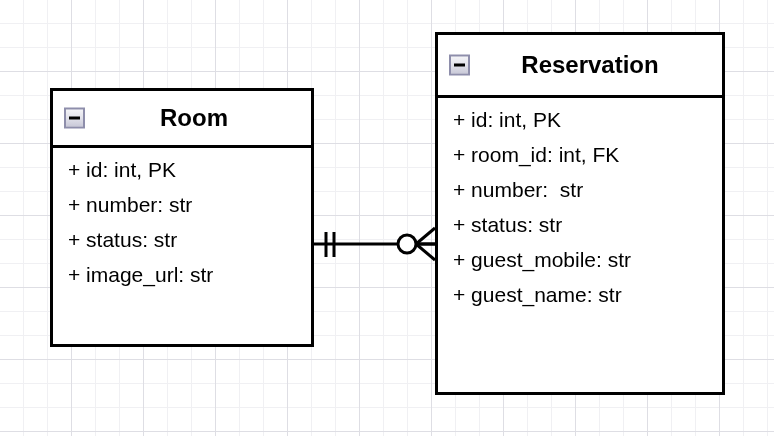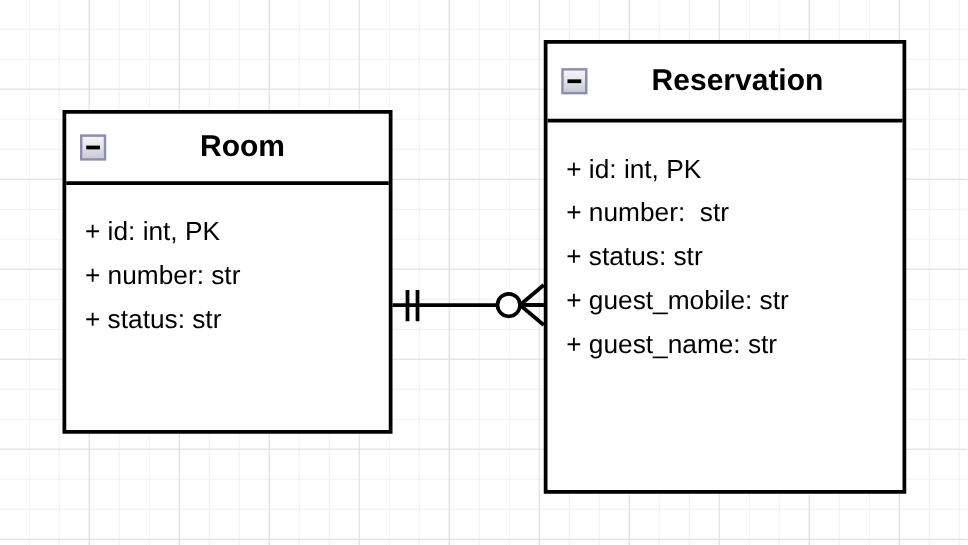--- a/index.html
+++ b/index.html
@@ -77,21 +77,21 @@
   }
   .collapse-icon .bar {
     display: block;
     width: 11px;
     height: 3px;
     background: #000000;
   }
 
   .entity-body {
     flex: 1 1 auto;
-    padding-top: 20px;
+    padding-top: 4px;
     padding-left: 15px;
     box-sizing: border-box;
     overflow: hidden;
   }
 
   .attr {
     font-size: 21px;
     line-height: 35px;
     color: #000000;
     white-space: pre;
@@ -117,32 +117,34 @@
     <div class="entity-header" style="height: 57px; padding-left: 24px;">
       <span class="collapse-icon">
         <span class="bar"></span>
       </span>
       <span class="entity-title">Room</span>
     </div>
     <div class="entity-body">
       <div class="attr">+ id: int, PK</div>
       <div class="attr">+ number: str</div>
       <div class="attr">+ status: str</div>
+      <div class="attr">+ image_url: str</div>
     </div>
   </div>
 
   <div class="entity" id="entity-reservation" style="left: 435px; top: 32px; width: 290px; height: 363px;">
     <div class="entity-header" style="height: 63px; padding-left: 20px;">
       <span class="collapse-icon">
         <span class="bar"></span>
       </span>
       <span class="entity-title">Reservation</span>
     </div>
     <div class="entity-body">
       <div class="attr">+ id: int, PK</div>
+      <div class="attr">+ room_id: int, FK</div>
       <div class="attr">+ number:  str</div>
       <div class="attr">+ status: str</div>
       <div class="attr">+ guest_mobile: str</div>
       <div class="attr">+ guest_name: str</div>
     </div>
   </div>
 
   <svg id="connector" viewBox="0 0 774 436" width="774" height="436" xmlns="http://www.w3.org/2000/svg">
     <g id="connector-group" stroke="#000000" fill="none" stroke-width="3">
 

